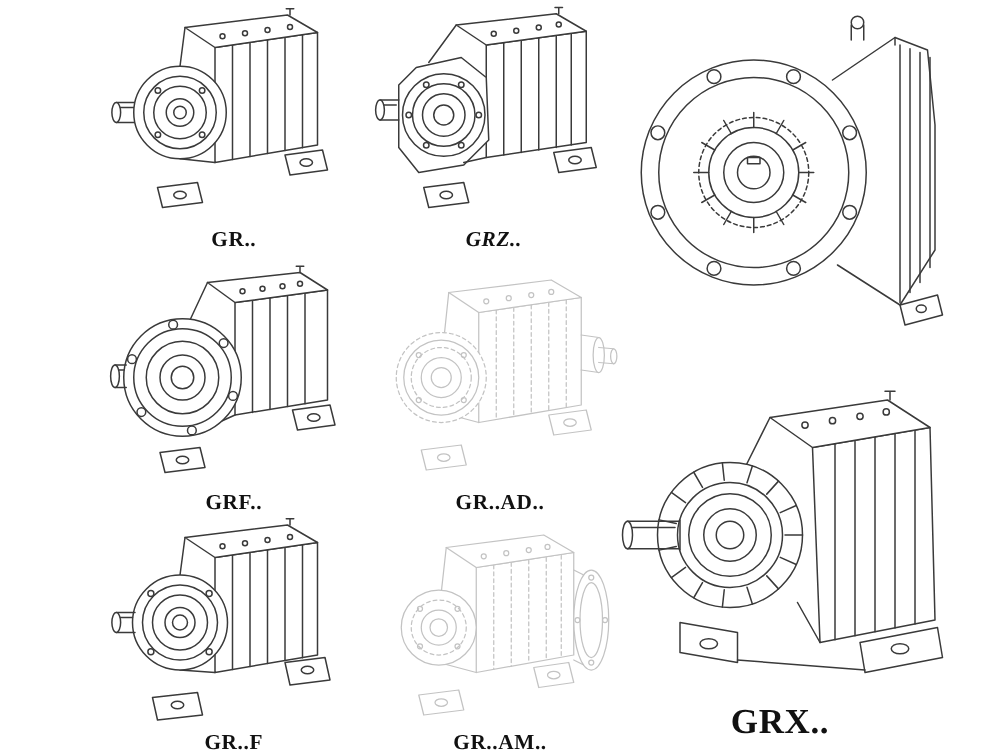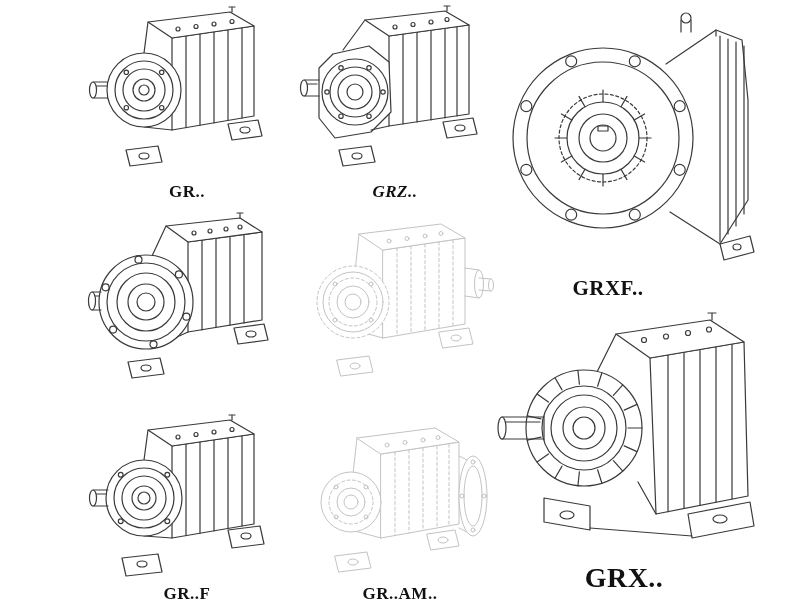--- a/index.html
+++ b/index.html
@@ -131,21 +131,20 @@
         <g>
           <circle cx="105" cy="138" r="44" class="dash"></circle>
           <circle cx="105" cy="138" r="36"></circle>
             <circle cx="105" cy="138" r="24"></circle>
             <circle cx="105" cy="138" r="13"></circle>
           <path d="M141,138 L153,138 M136.2,156 L146.6,162 M123,169.2 L129,179.6 M105,174 L105,186 M87,169.2 L81,179.6 M73.8,156 L63.4,162 M69,138 L57,138 M73.8,120 L63.4,114 M87,106.8 L81,96.4 M105,102 L105,90 M123,106.8 L129,96.4 M136.2,120 L146.6,114"></path>
           <path d="M100,126 L110,126 L110,131 L100,131 Z"></path>
         </g>
       </g>
     </svg>
-    <div class="lbl big" style="top:276px;left:-40px;">GRXF..</div>
   </div>
 
   <div class="cell" style="left:82px;top:210px;width:210px;height:200px;">
     <svg viewBox="0 0 210 178" width="210" height="178">
       <g class="ln">
         <g>
           <path d="M46,152 L78,148 L82,164 L50,168 Z" class="solid"></path>
             <ellipse cx="64" cy="158" rx="5" ry="3"></ellipse>
           <path d="M152,118 L182,114 L186,130 L156,134 Z" class="solid"></path>
             <ellipse cx="169" cy="124" rx="5" ry="3"></ellipse>
@@ -175,20 +174,21 @@
             <circle cx="64" cy="92" r="29"></circle>
             <circle cx="64" cy="92" r="18"></circle>
             <circle cx="64" cy="92" r="9"></circle>
         </g>
         <g>
           <path d="M10,82 L19,82 M10,100 L19,100 M10,86 L17,86"></path>
           <ellipse cx="10" cy="91" rx="3.5" ry="9" class="solid"></ellipse>
         </g>
       </g>
     </svg>
+    <div class="lbl" style="top:182px;">GRF..</div>
   </div>
 
   <div class="cell" style="left:295px;top:210px;width:210px;height:200px;">
     <svg viewBox="0 0 210 178" width="210" height="178">
       <g class="lt">
         <g>
           <path d="M42,150 L74,146 L78,162 L46,166 Z" class="solid"></path>
             <ellipse cx="60" cy="156" rx="5" ry="3"></ellipse>
           <path d="M144,122 L174,118 L178,134 L148,138 Z" class="solid"></path>
             <ellipse cx="161" cy="128" rx="5" ry="3"></ellipse>
@@ -215,20 +215,21 @@
           <circle cx="58" cy="92" r="24" class="dash"></circle>
           <circle cx="58" cy="92" r="16"></circle>
             <circle cx="58" cy="92" r="8"></circle>
           <circle cx="76" cy="74" r="2"></circle>
             <circle cx="40" cy="74" r="2"></circle>
             <circle cx="40" cy="110" r="2"></circle>
             <circle cx="76" cy="110" r="2"></circle>
         </g>
       </g>
     </svg>
+    <div class="lbl" style="top:182px;">GR..AD..</div>
   </div>
 
   <div class="cell" style="left:82px;top:412px;width:210px;height:192px;">
     <svg viewBox="0 0 200 170" width="200" height="170">
       <g class="ln">
         <g>
           <path d="M40,146 L76,142 L80,160 L44,164 Z" class="solid"></path>
             <ellipse cx="60" cy="152" rx="5" ry="3"></ellipse>
           <path d="M146,118 L178,114 L182,132 L150,136 Z" class="solid"></path>
             <ellipse cx="164" cy="124" rx="5" ry="3"></ellipse>

